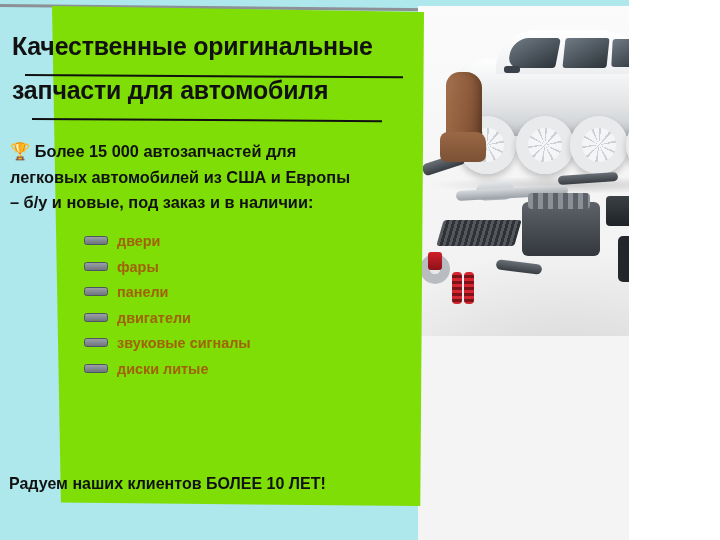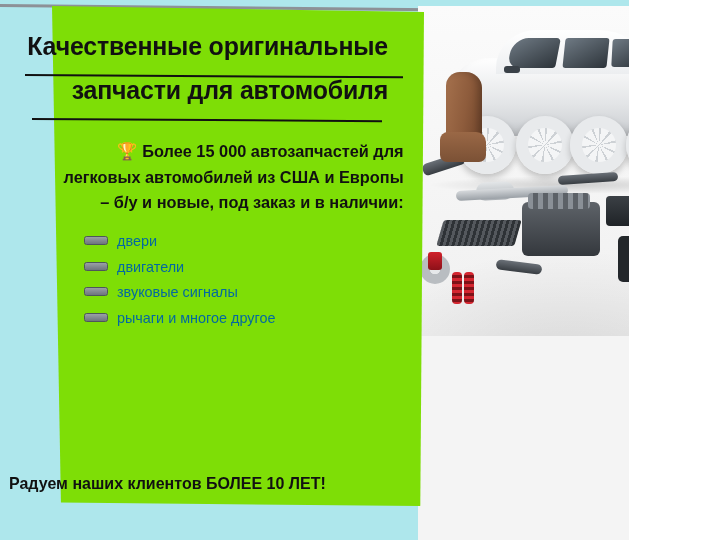--- a/index.html
+++ b/index.html
@@ -7,21 +7,20 @@
     width:720px;height:540px;
     background:#ffffff;
     font-family:"Liberation Sans", sans-serif;
     overflow:hidden;
   }
   #ad{
     position:relative;
     width:629px;height:540px;
     overflow:hidden;
     background:#ffffff;
-    text-align:right;
   }
 
   
   .cyan-bg{
     position:absolute;left:0;top:0;width:720px;height:540px;
     background:#aee7ec;
   }
   .top-rule{
     position:absolute;left:0;top:4px;width:720px;height:3px;
     background:#8d9197;
@@ -80,21 +79,21 @@
   .subhead .ln{display:block;white-space:nowrap;}
   .trophy{font-size:17px;}
 
   
   .list{
     position:absolute;left:84px;top:228px;width:330px;
   }
   .li{
     display:flex;align-items:center;
     height:25.5px;
-    font-size:15px;font-weight:normal;color:#0369a1;
+    font-size:15px;font-weight:bold;color:#a16207;
     white-space:nowrap;
   }
   .dash{
     display:inline-block;
     width:24px;height:9px;border-radius:2.5px;
     background:linear-gradient(#9aa0a6,#6e757c);
     border:1px solid #4e555c;
     box-sizing:border-box;
     margin-right:9px;flex:none;
   }
@@ -337,29 +336,37 @@
       <span class="ln">– б/у и новые, под заказ и в наличии:</span>
     </div>
 
     <div class="list">
       <div class="li">
         <span class="dash"></span>
         <span class="li-label">двери</span>
       </div>
       <div class="li">
         <span class="dash"></span>
+        <span class="li-label">фары</span>
+      </div>
+      <div class="li">
+        <span class="dash"></span>
+        <span class="li-label">панели</span>
+      </div>
+      <div class="li">
+        <span class="dash"></span>
         <span class="li-label">двигатели</span>
       </div>
       <div class="li">
         <span class="dash"></span>
         <span class="li-label">звуковые сигналы</span>
       </div>
       <div class="li">
         <span class="dash"></span>
-        <span class="li-label">рычаги и многое другое</span>
+        <span class="li-label">диски литые</span>
       </div>
     </div>
 
 
     <div class="footer-line">Радуем наших клиентов БОЛЕЕ 10 ЛЕТ!</div>
   </div>
 
 
 </div>
 

